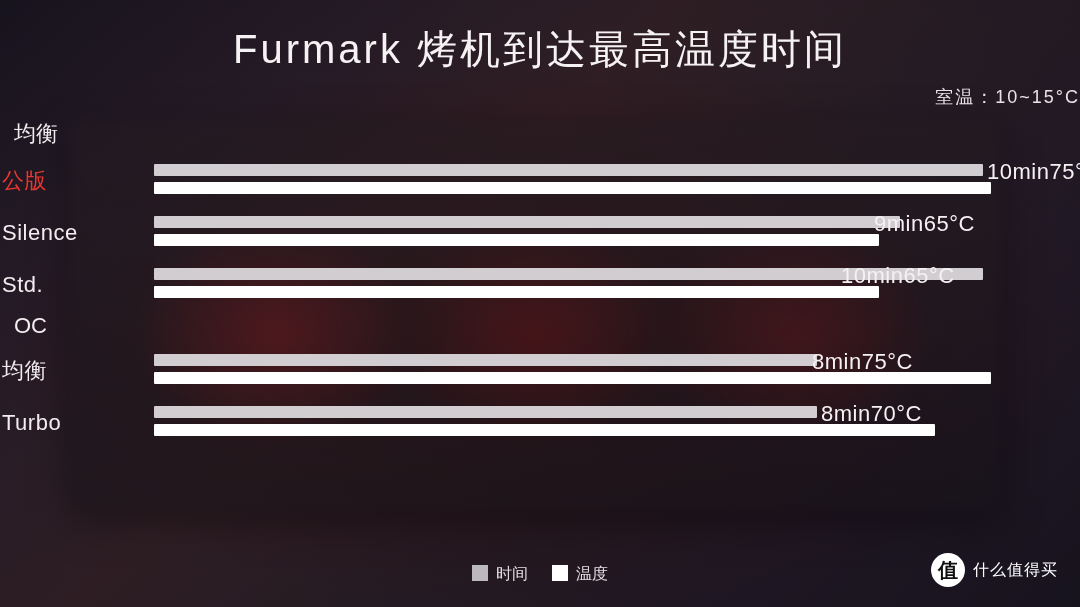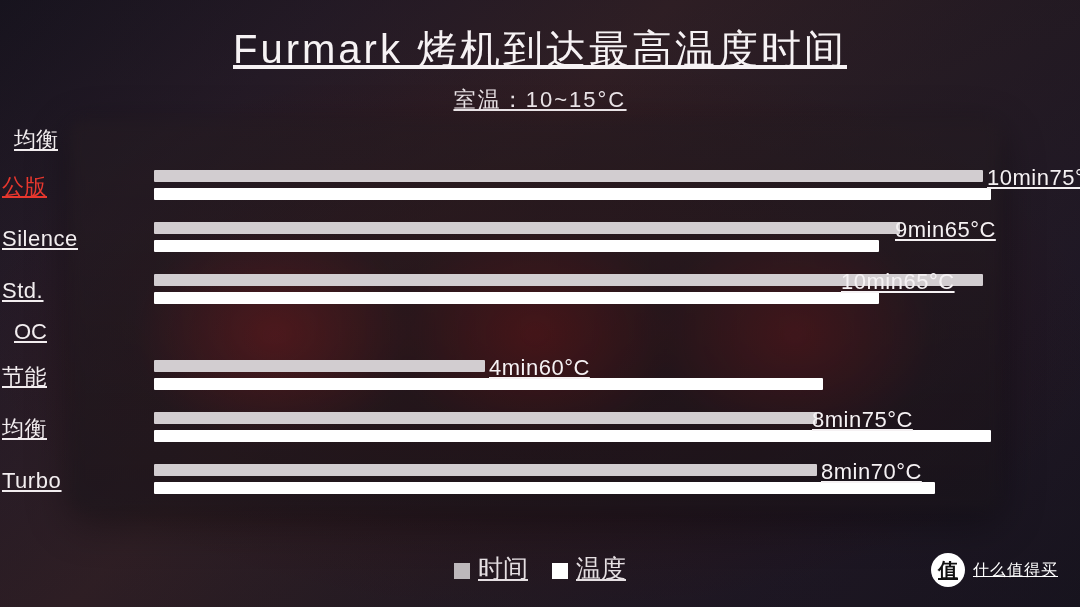--- a/index.html
+++ b/index.html
@@ -1,15 +1,15 @@
 <!DOCTYPE html>
 <html><head>
 <meta charset="utf-8">
 <style>
-  * { box-sizing: border-box; margin: 0; padding: 0; text-decoration: underline; }
+  * { box-sizing: border-box; margin: 0; padding: 0; }
   html, body { width: 1080px; height: 607px; overflow: hidden; }
   body {
     font-family: "Helvetica Neue", Arial, "PingFang SC", "Microsoft YaHei", sans-serif;
     font-weight: 200;
     background:
       radial-gradient(ellipse 800px 400px at 50% 55%, rgba(60,10,10,0.55), rgba(10,10,15,0.0) 70%),
       linear-gradient(135deg, #1a1622 0%, #2a1e2b 20%, #38242a 40%, #2b1f28 60%, #221a28 80%, #1a1622 100%);
     background-color: #1b1720;
     color: #f2edef;
     position: relative;
@@ -27,35 +27,35 @@
     z-index:0;
   }
   .overlay {
     position:absolute; inset:0;
     background: linear-gradient(180deg, rgba(15,12,18,0.25), rgba(15,12,18,0.15) 40%, rgba(15,12,18,0.25));
     z-index:1;
   }
   .chart { position:relative; z-index:2; width:100%; height:100%; }
 
   .title { text-align:center; font-size:40px; letter-spacing:3px; padding-top:22px; color:#f6f2f4; font-weight:300; }
-  .subtitle { text-align:center; font-size:22px; letter-spacing:2px; margin-top:8px; color:#e9e3e6; font-weight:300; }
+  .subtitle { text-align:right; font-size:18px; letter-spacing:2px; margin-top:8px; color:#e9e3e6; font-weight:300; }
 
   .group-label { font-size:22px; color:#f2edef; padding:2px 0 6px 12px; font-weight:300; }
   .groups { padding:8px 0 0 2px; }
 
   .row { display:flex; align-items:center; height:52px; }
   .row-label { width:152px; text-align:left; padding-right:16px; font-size:22px; color:#f2edef; font-weight:300; letter-spacing:0.5px; white-space:nowrap; }
   .row-label.highlight { color:#e7372e; }
   .bars { position:relative; flex:0 0 870px; height:42px; }
   .bar { position:absolute; left:0; height:12px; border-radius:1px; }
   .bar.time { top:4px; background:#d2cdd0; }
   .bar.temp { top:22px; background:#ffffff; }
   .val { position:absolute; top:-1px; font-size:22px; color:#f5f1f3; white-space:nowrap; letter-spacing:0.5px; }
 
-  .legend { position:absolute; left:0; right:0; bottom:22px; display:flex; justify-content:center; gap:24px; font-size:25px; color:#e5dfe2; z-index:2; }
+  .legend { position:absolute; left:0; right:0; bottom:22px; display:flex; justify-content:center; gap:24px; font-size:16px; color:#e5dfe2; z-index:2; }
   .swatch { display:inline-block; width:16px; height:16px; margin-right:8px; vertical-align:-2px; }
   .swatch.time { background:#bdb8bb; }
   .swatch.temp { background:#ffffff; }
 
   .watermark { position:absolute; right:22px; bottom:20px; z-index:3; display:flex; align-items:center; gap:8px; }
   .wm-circle { width:34px; height:34px; border-radius:50%; background:#fff; color:#111; display:flex; align-items:center; justify-content:center; font-size:20px; font-weight:700; font-family:"Songti SC","SimSun",serif; }
   .wm-text { color:#fff; font-size:16px; letter-spacing:1px; font-weight:500; }
 </style>
 </head>
 <body>
@@ -77,43 +77,35 @@
         <div class="bar temp" style="width: 837px;"></div>
         <div class="val" style="left: 833px;">10min75°C</div>
       </div>
     </div>
 
     <div class="row">
       <div class="row-label">Silence</div>
       <div class="bars">
         <div class="bar time" style="width: 746px;"></div>
         <div class="bar temp" style="width: 725px;"></div>
-        <div class="val" style="left: 741px;">9min65°C</div>
+        <div class="val" style="left: 720px;">9min65°C</div>
       </div>
     </div>
 
     <div class="row">
       <div class="row-label">Std.</div>
       <div class="bars">
         <div class="bar time" style="width: 829px;"></div>
         <div class="bar temp" style="width: 725px;"></div>
         <div class="val" style="left: 687px;">10min65°C</div>
       </div>
     </div>
 
     <div class="group-label">OC</div>
 
-    <div class="row">
-      <div class="row-label">节能</div>
-      <div class="bars">
-        <div class="bar time" style="width: 331px;"></div>
-        <div class="bar temp" style="width: 669px;"></div>
-        <div class="val" style="left: 335px;">4min60°C</div>
-      </div>
-    </div>
 
     <div class="row">
       <div class="row-label">均衡</div>
       <div class="bars">
         <div class="bar time" style="width: 663px;"></div>
         <div class="bar temp" style="width: 837px;"></div>
         <div class="val" style="left: 658px;">8min75°C</div>
       </div>
     </div>
 

